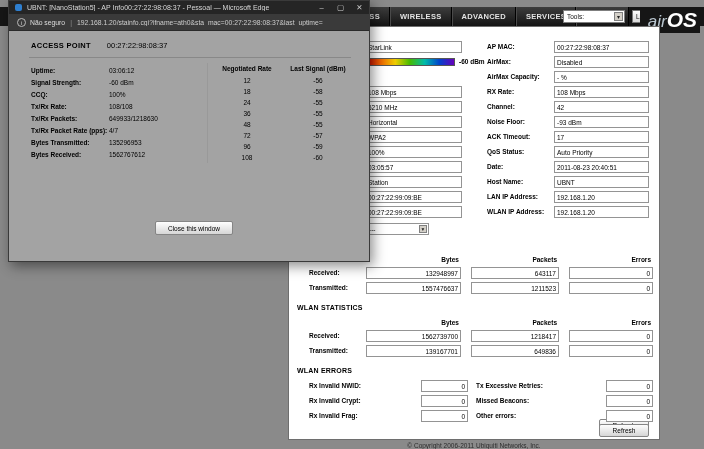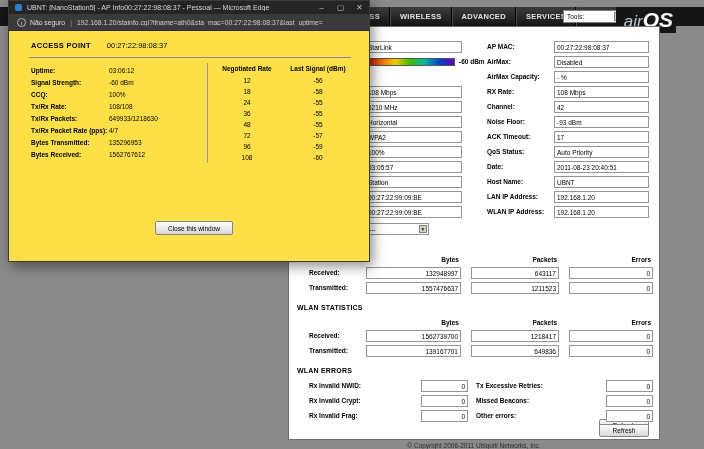--- a/index.html
+++ b/index.html
@@ -12,21 +12,21 @@
   .tab { height:19px; line-height:19px; padding:0 9px; font-size:7.5px; font-weight:bold; color:#e3e3e3;
          background:linear-gradient(#3d3d3d,#141414); border-right:1px solid #000; border-left:1px solid #4a4a4a;
          letter-spacing:.3px; cursor:pointer; white-space:nowrap; }
   .tab.active { background:linear-gradient(#606060,#262626); }
   #tools-select { position:absolute; left:563px; top:3px; width:62px; height:13px; background:#fff;
                   border:1px solid #7f7f7f; font-size:6.5px; line-height:11px; padding:0 3px; color:#111; cursor:pointer; }
   #tools-select .arrow { position:absolute; right:1px; top:1px; width:9px; height:9px; background:#d4d0c8;
                   border:1px solid #808080; font-size:6px; line-height:8px; text-align:center; color:#222; }
   #logout-btn { position:absolute; left:632px; top:3px; width:28px; height:13px; background:linear-gradient(#fdfdfd,#d9d9d9);
                 border:1px solid #777; font-size:6.5px; line-height:11px; text-align:center; cursor:pointer; color:#111; }
-  #logo { position:absolute; left:616px; top:0; width:60px; height:26px; background:#161616; text-align:right;
+  #logo { position:absolute; left:640px; top:0; width:60px; height:26px; background:#161616; text-align:right;
           padding-right:3px; font-style:italic; white-space:nowrap; overflow:hidden; }
   #logo .air { font-size:17px; color:#b9c6cf; line-height:26px; }
   #logo .os  { font-size:21px; color:#ffffff; font-weight:bold; line-height:26px; }
 
   #card { position:absolute; left:288px; top:26px; width:372px; height:414px; background:#fff; border:1px solid #6e6e6e; }
   #footer { position:absolute; left:288px; top:442px; width:372px; text-align:center; font-size:6.5px; color:#2d2d2d; }
 
   
   .srow { position:absolute; left:0; width:372px; height:13px; }
   .slabel { position:absolute; left:2px; width:70px; text-align:right; font-weight:bold; font-size:6.5px; line-height:12px; color:#000; white-space:nowrap; }
@@ -72,21 +72,21 @@
   #popup-title { margin-left:5px; font-size:7px; color:#d9d9d9; white-space:nowrap; overflow:hidden; flex:1; }
   #win-controls { display:flex; height:13px; flex-shrink:0; }
   .win-btn { width:19px; text-align:center; font-size:7.5px; line-height:13px; color:#cfcfcf; cursor:pointer; }
   #popup-urlbar { position:absolute; top:13px; left:0; right:0; height:17px; background:#3a3a3a; display:flex;
                   align-items:center; border-bottom:1px solid #2a2a2a; cursor:text; }
   #security-icon { width:9px; height:9px; border:1px solid #b9b9b9; border-radius:50%; color:#d6d6d6; font-size:6px;
                    line-height:8px; text-align:center; margin-left:8px; flex-shrink:0; }
   #security-label { margin-left:4px; font-size:6.8px; color:#dedede; white-space:nowrap; }
   .url-divider { margin:0 5px; color:#8a8a8a; font-size:7px; }
   #popup-url { font-size:6.8px; color:#cdcdcd; white-space:nowrap; overflow:hidden; }
-  #popup-content { position:absolute; top:30px; left:0; right:0; bottom:0; background:#fde047; }
+  #popup-content { position:absolute; top:30px; left:0; right:0; bottom:0; background:#a3a3a3; }
   #ap-heading { position:absolute; left:22px; top:10px; display:flex; gap:16px; font-size:7.5px; }
   #ap-heading .ap-title { font-weight:bold; letter-spacing:.3px; }
   #ap-hr { position:absolute; left:20px; top:26px; width:322px; border-top:1px solid #888; }
   #ap-stats { position:absolute; left:22px; top:34px; width:174px; }
   .ap-row { height:12px; line-height:12px; font-size:6.5px; white-space:nowrap; }
   .ap-label { display:inline-block; min-width:78px; font-weight:bold; }
   #rate-table { position:absolute; left:198px; top:32px; width:148px; border-left:1px solid #999; padding-left:4px; }
   .rt-head { display:flex; font-size:6.5px; font-weight:bold; height:12px; line-height:12px; }
   .rt-c1 { width:70px; text-align:center; }
   .rt-c2 { width:72px; text-align:center; }

